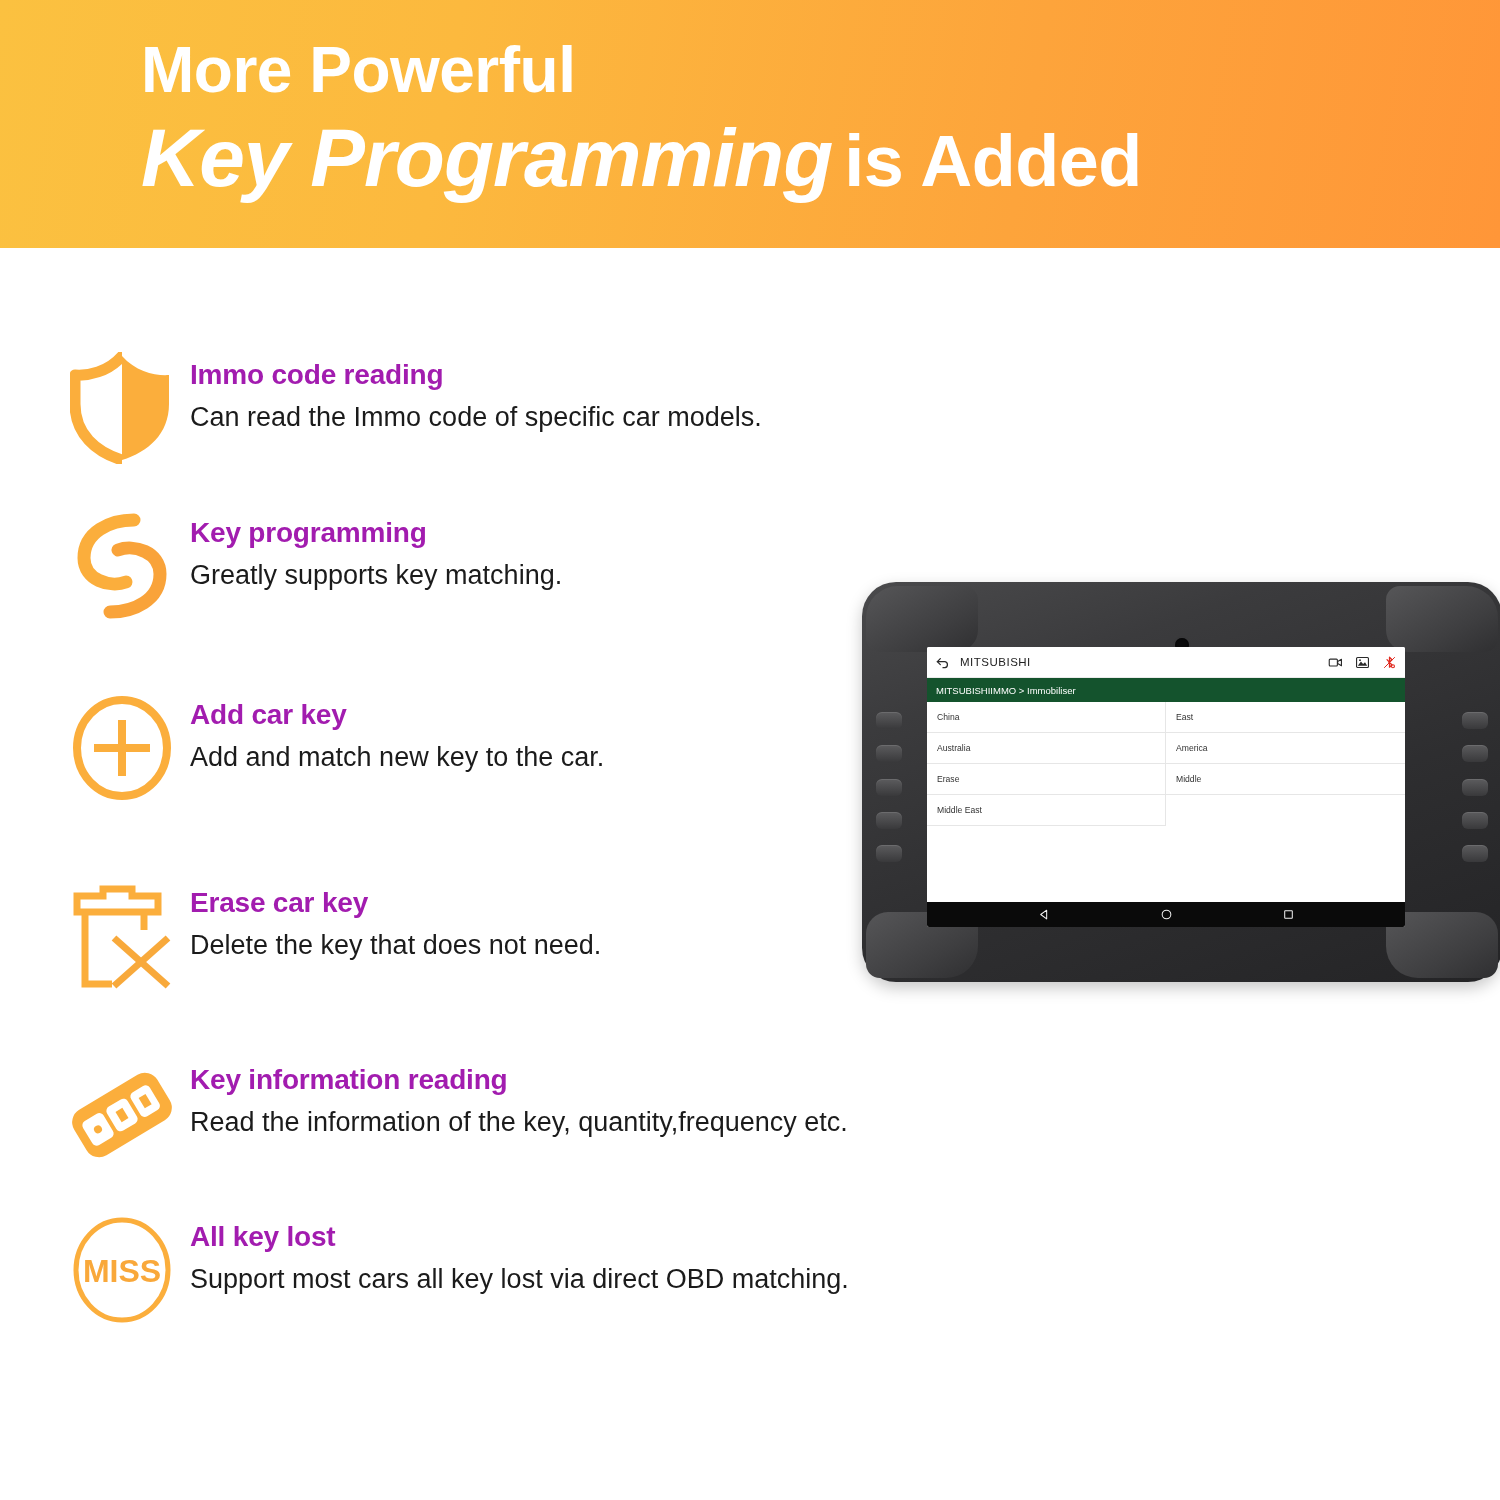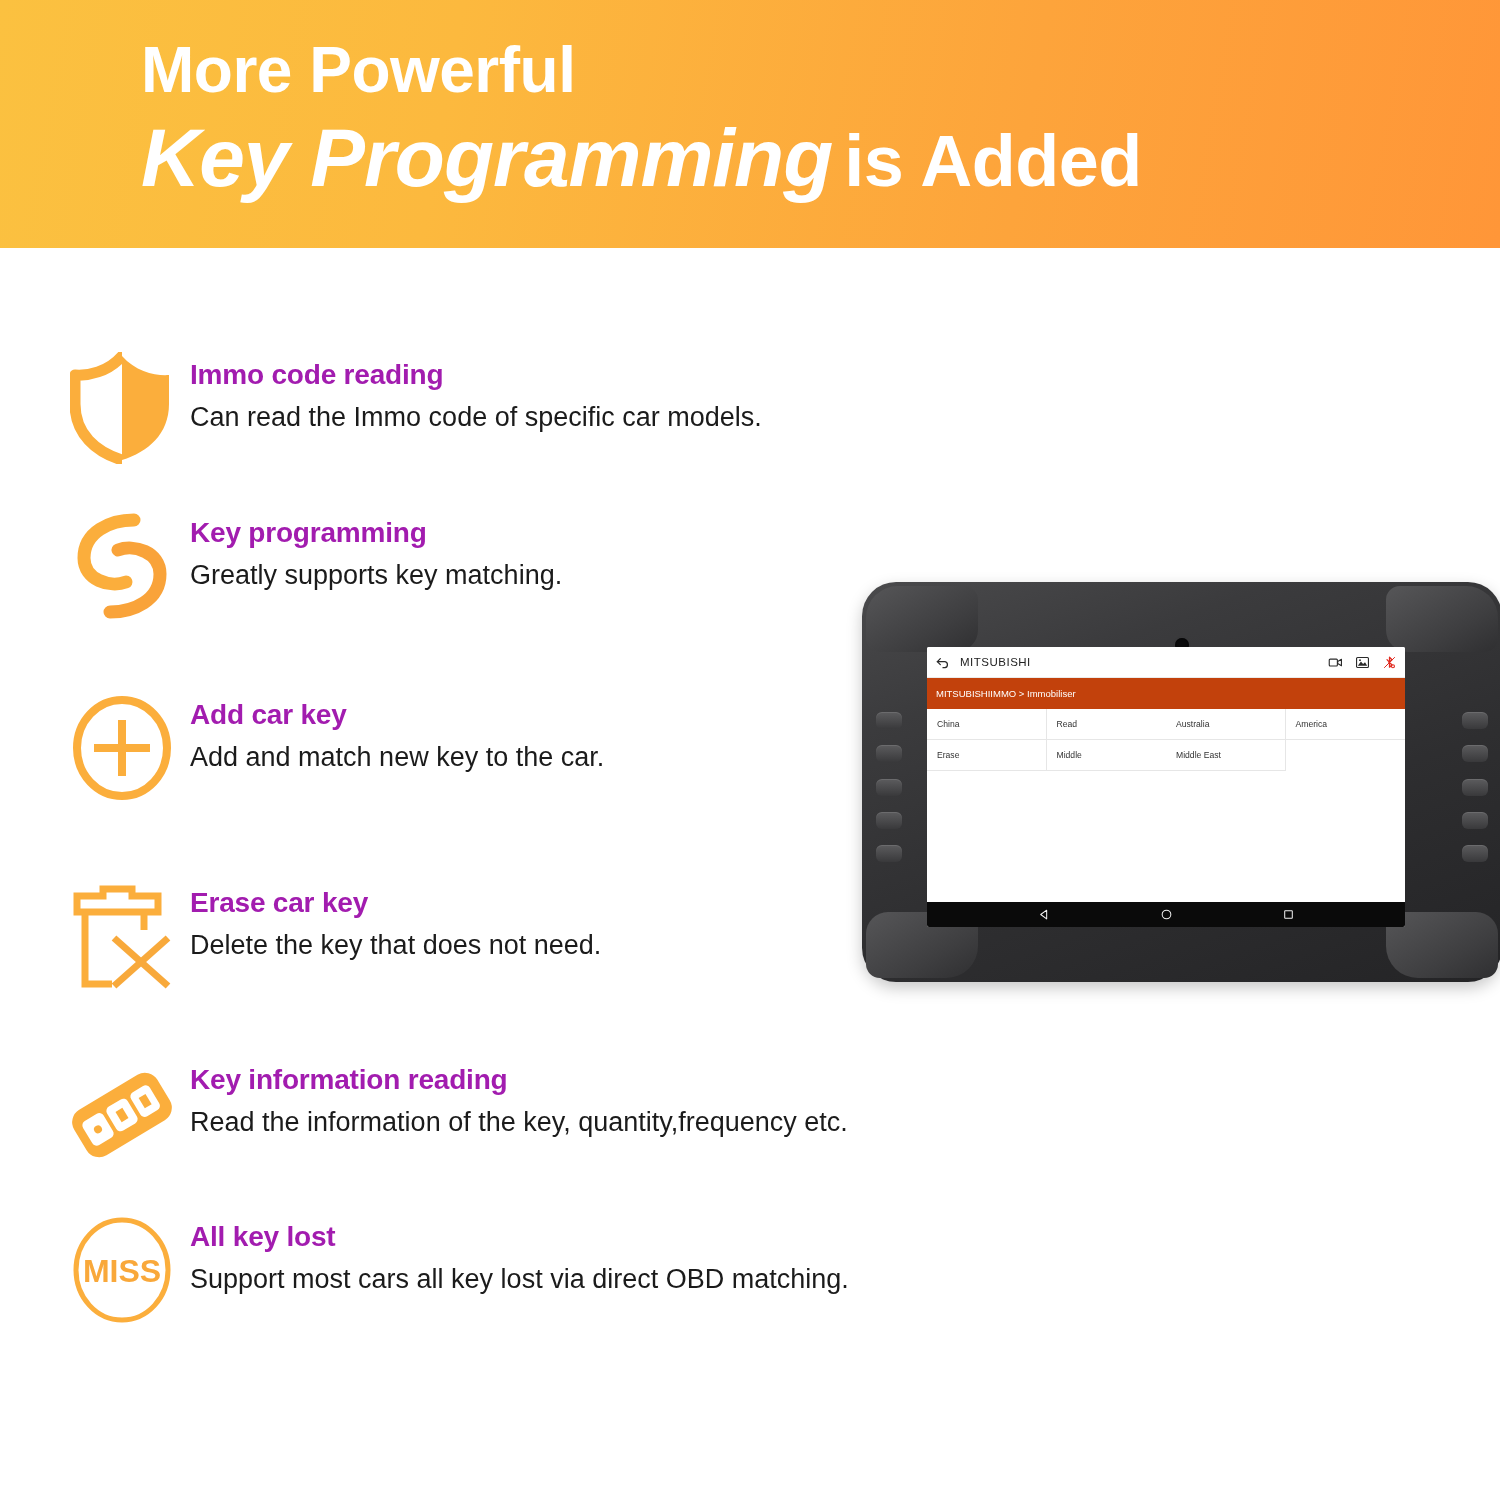--- a/index.html
+++ b/index.html
@@ -197,32 +197,32 @@
   }
   .topbar-icons {
     margin-left: auto;
     display: flex;
     align-items: center;
     gap: 11px;
   }
   .ti { width: 16px; height: 16px; display: flex; align-items: center; justify-content: center; }
 
   .breadcrumb {
-    height: 31px;
-    background: #c2410c;
+    height: 24px;
+    background: #14532d;
     display: flex;
     align-items: center;
     padding-left: 9px;
     font-size: 9.5px;
     color: #ffffff;
   }
 
   .grid {
     display: grid;
-    grid-template-columns: 1fr 1fr 1fr 1fr;
+    grid-template-columns: 1fr 1fr;
   }
   .grid-cell {
     height: 31px;
     display: flex;
     align-items: center;
     padding-left: 10px;
     font-size: 8.6px;
     color: #333333;
     border-bottom: 1px solid #e6e6e6;
     border-right: 1px solid #e6e6e6;
@@ -419,21 +419,21 @@
             <line x1="3.5" y1="20.5" x2="20.5" y2="3.5" stroke="#e02a20" stroke-width="1.6"></line>
           </svg>
         </div>
       </div>
     </div>
 
     <div class="breadcrumb">MITSUBISHIIMMO &gt; Immobiliser</div>
 
     <div class="grid">
       <div class="grid-cell">China</div>
-      <div class="grid-cell noright">Read</div>
+      <div class="grid-cell noright">East</div>
       <div class="grid-cell">Australia</div>
       <div class="grid-cell noright">America</div>
       <div class="grid-cell">Erase</div>
       <div class="grid-cell noright">Middle</div>
       <div class="grid-cell">Middle East</div>
       <div class="grid-cell empty"></div>
     </div>
 
     <div class="navbar">
       <div class="nav-btn">

